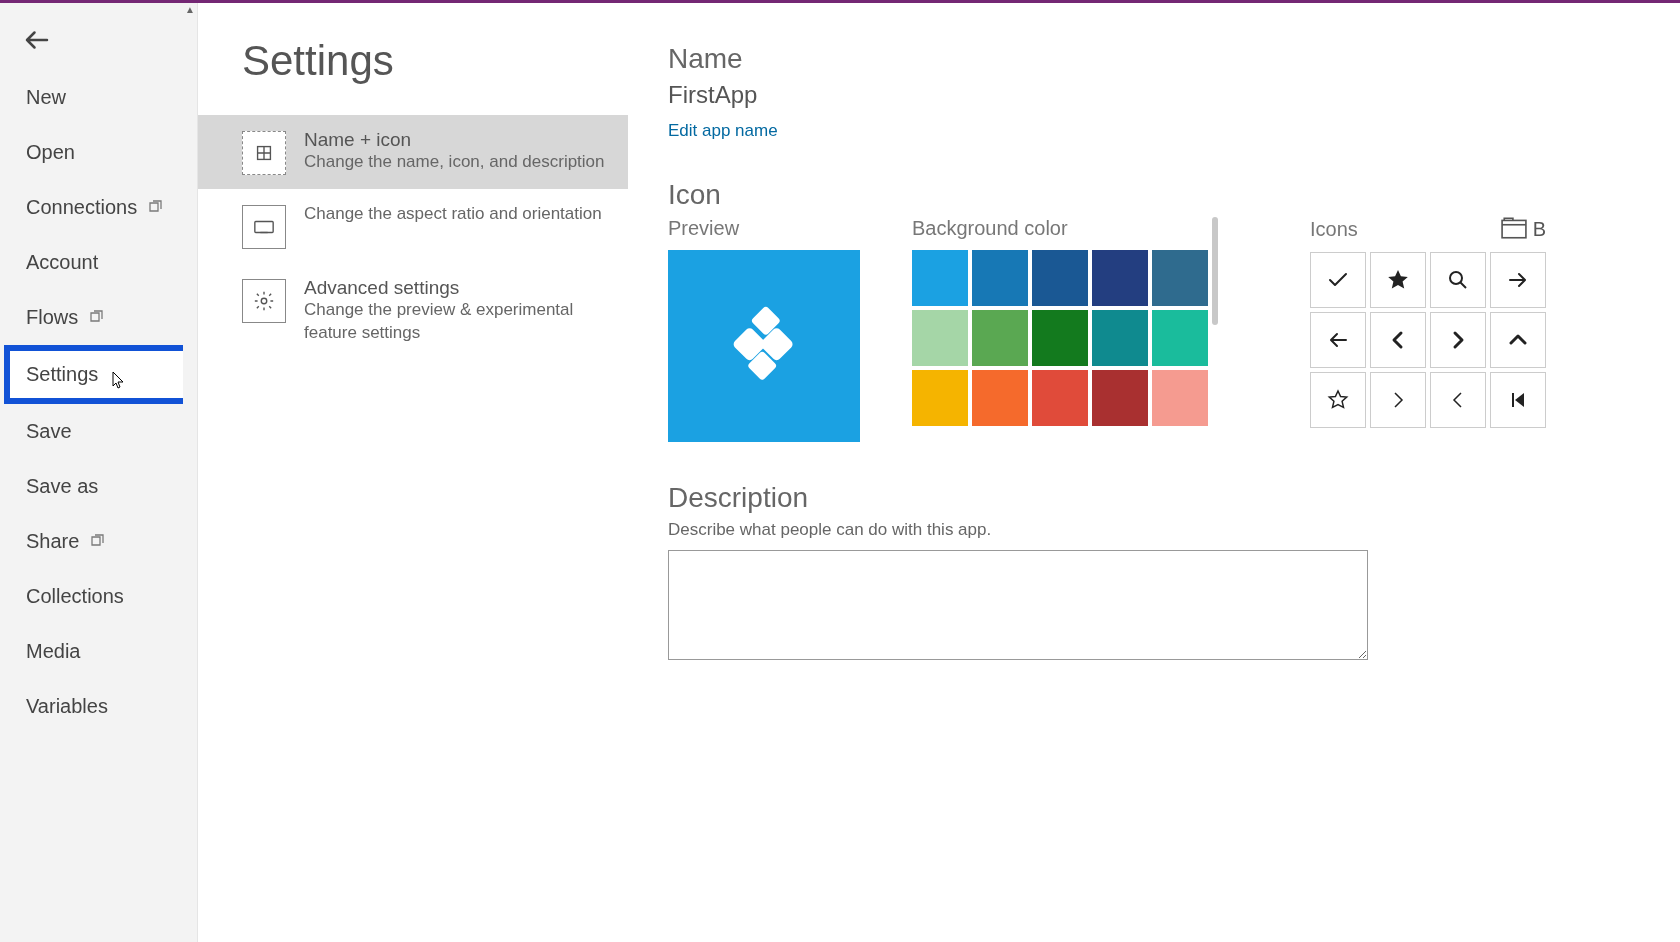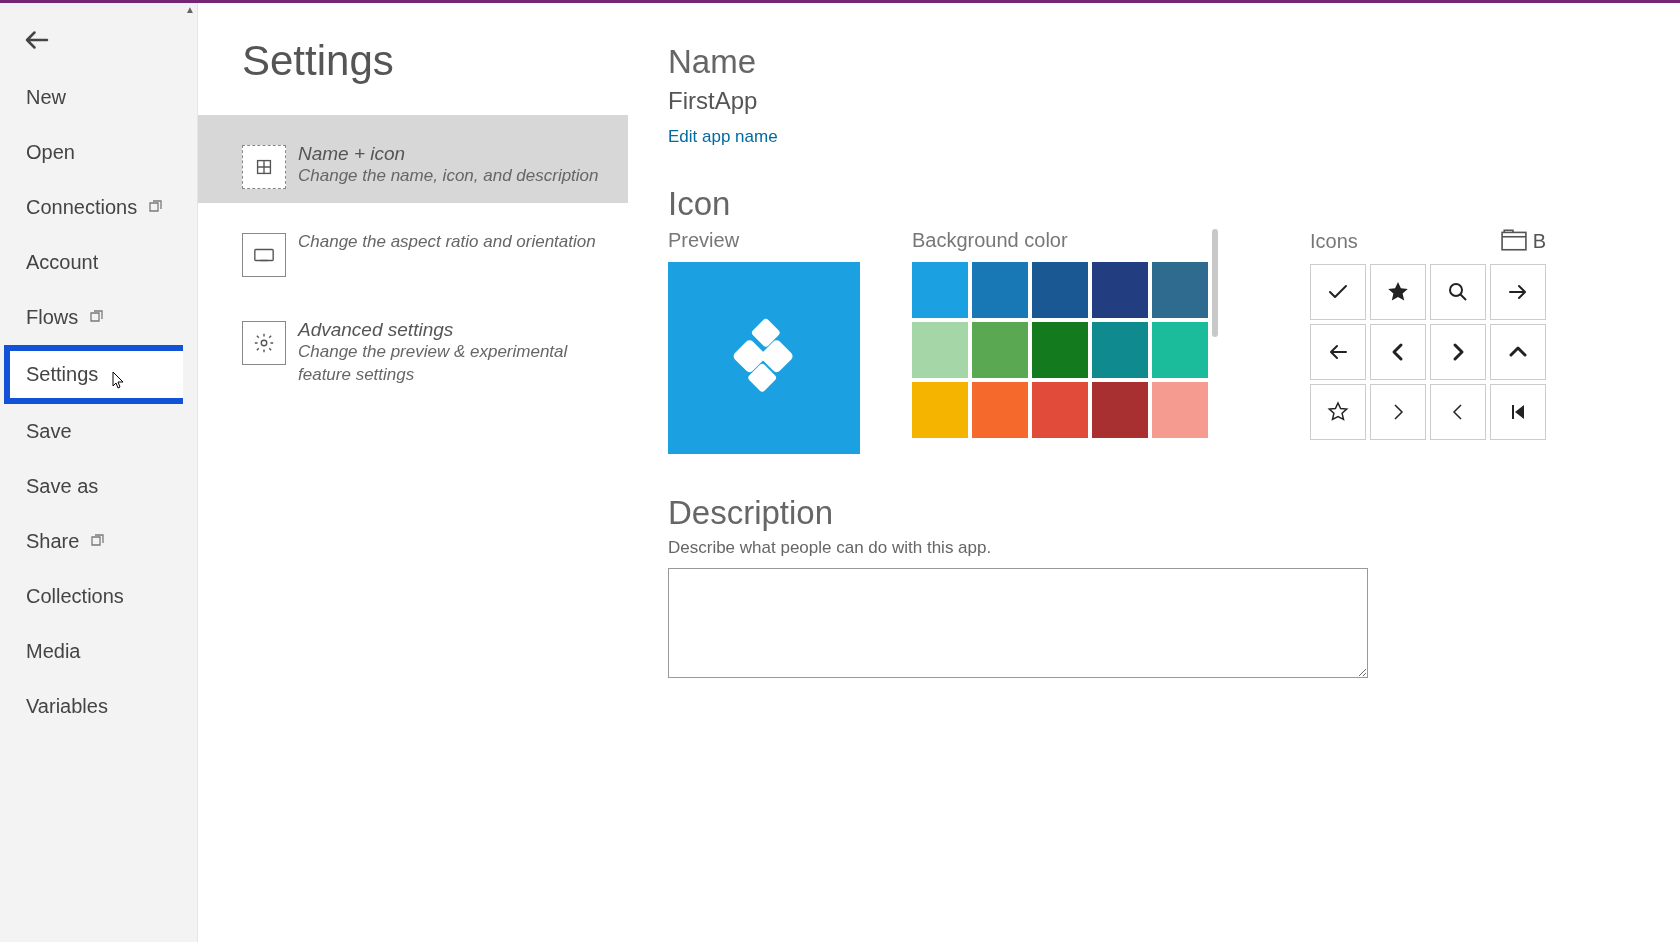--- a/index.html
+++ b/index.html
@@ -69,24 +69,23 @@
     padding: 20px 0 0 0;
   }
   .settings-title {
     font-size: 42px;
     font-weight: 300;
     color:#555;
     padding: 14px 0 30px 44px;
   }
   .nav-item {
     display:flex;
-    gap:12px;
-    padding: 28px 20px 14px 44px;
+    gap:18px;
+    padding: 14px 20px 14px 44px;
     cursor:pointer;
-    font-style:italic;
   }
   .nav-item.selected {
     background:#d7d7d7;
   }
   .nav-icon {
     width:44px; height:44px;
     border:1px dashed #888;
     display:flex; align-items:center; justify-content:center;
     background:#fff;
     flex-shrink:0;
@@ -97,21 +96,21 @@
   .nav-text .t { font-size:19px; color:#555; font-weight:400;}
   .nav-text .d { font-size:17px; color:#666; font-weight:400; line-height:1.35;}
 
   
   .main {
     flex:1;
     padding: 40px 0 0 40px;
     overflow:hidden;
   }
   .section-h {
-    font-size: 33px;
+    font-size: 28px;
     font-weight:300;
     color:#666;
     margin: 0 0 6px 0;
   }
   .app-name-val {
     font-size: 24px;
     color:#555;
     font-weight:400;
     margin-bottom: 12px;
   }

